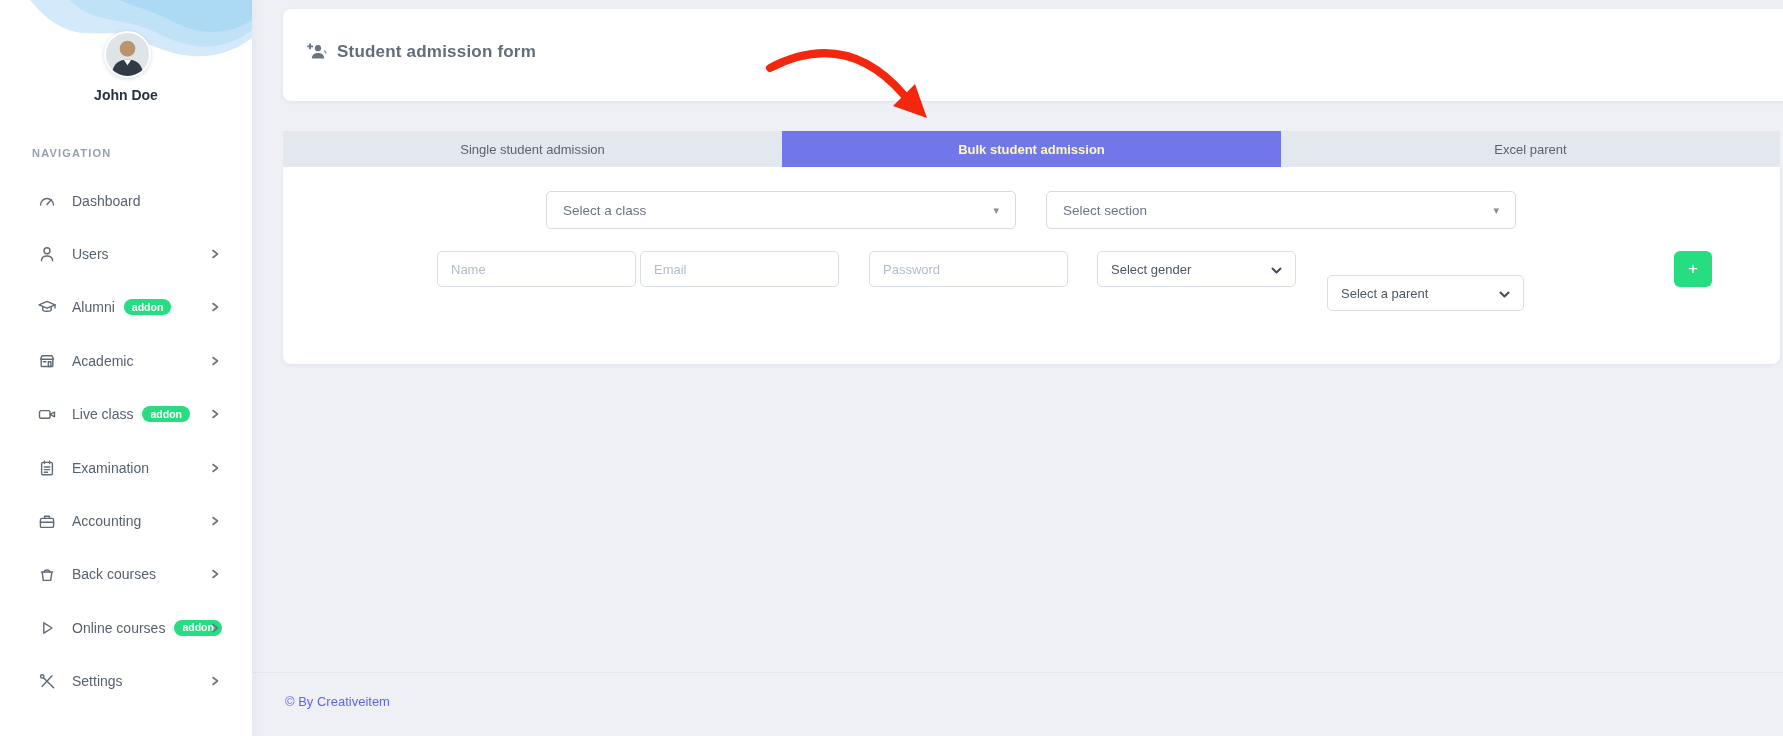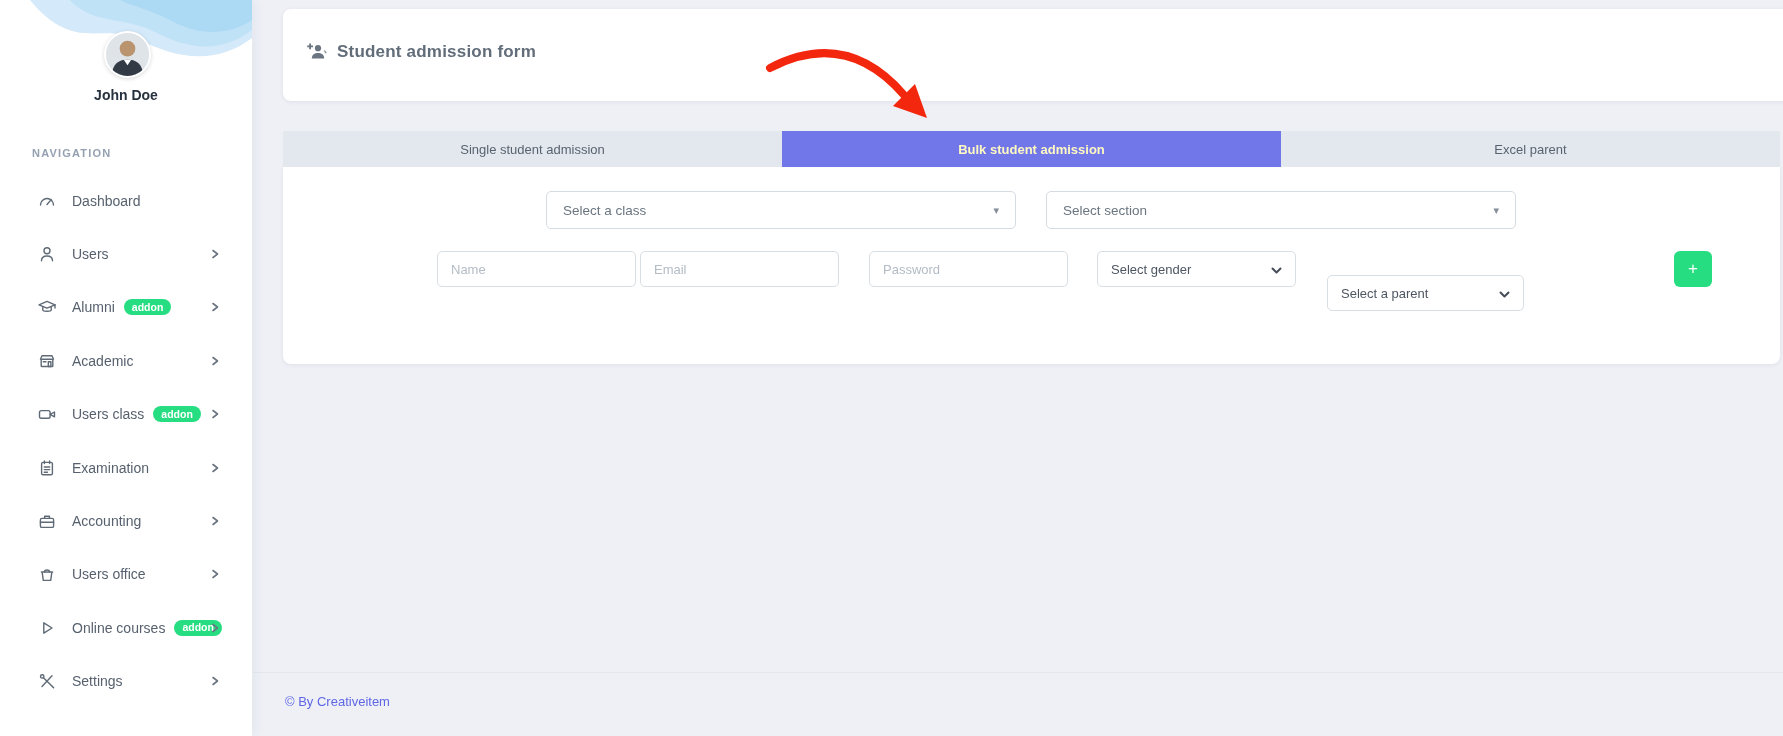--- a/index.html
+++ b/index.html
@@ -191,21 +191,21 @@
       </span>
     </div>
 
     <div class="nav-item">
       <span class="nav-icon">
         <svg viewBox="0 0 20 20">
             <rect x="2.5" y="6.6" width="10.6" height="7.6" rx="1.8"></rect>
             <path d="M13.1 10.4 L17.5 8 V12.8 Z"></path>
           </svg>
       </span>
-      <span class="nav-label">Users class</span>
+      <span class="nav-label">Live class</span>
       <span class="addon-badge">addon</span>
       <span class="nav-chevron">
         <svg viewBox="0 0 14 14">
             <polyline points="5,3.5 9.5,7 5,10.5"></polyline>
           </svg>
       </span>
     </div>
 
     <div class="nav-item">
       <span class="nav-icon">
@@ -240,21 +240,21 @@
     </div>
 
     <div class="nav-item">
       <span class="nav-icon">
         <svg viewBox="0 0 20 20">
             <path d="M4.4 8 H15.6"></path>
             <path d="M7.4 8 C7.4 5.4 12.6 5.4 12.6 8"></path>
             <path d="M5.2 8.6 L6.3 16.4 H13.7 L14.8 8.6"></path>
           </svg>
       </span>
-      <span class="nav-label">Users office</span>
+      <span class="nav-label">Back courses</span>
       <span class="nav-chevron">
         <svg viewBox="0 0 14 14">
             <polyline points="5,3.5 9.5,7 5,10.5"></polyline>
           </svg>
       </span>
     </div>
 
     <div class="nav-item">
       <span class="nav-icon">
         <svg viewBox="0 0 20 20">

